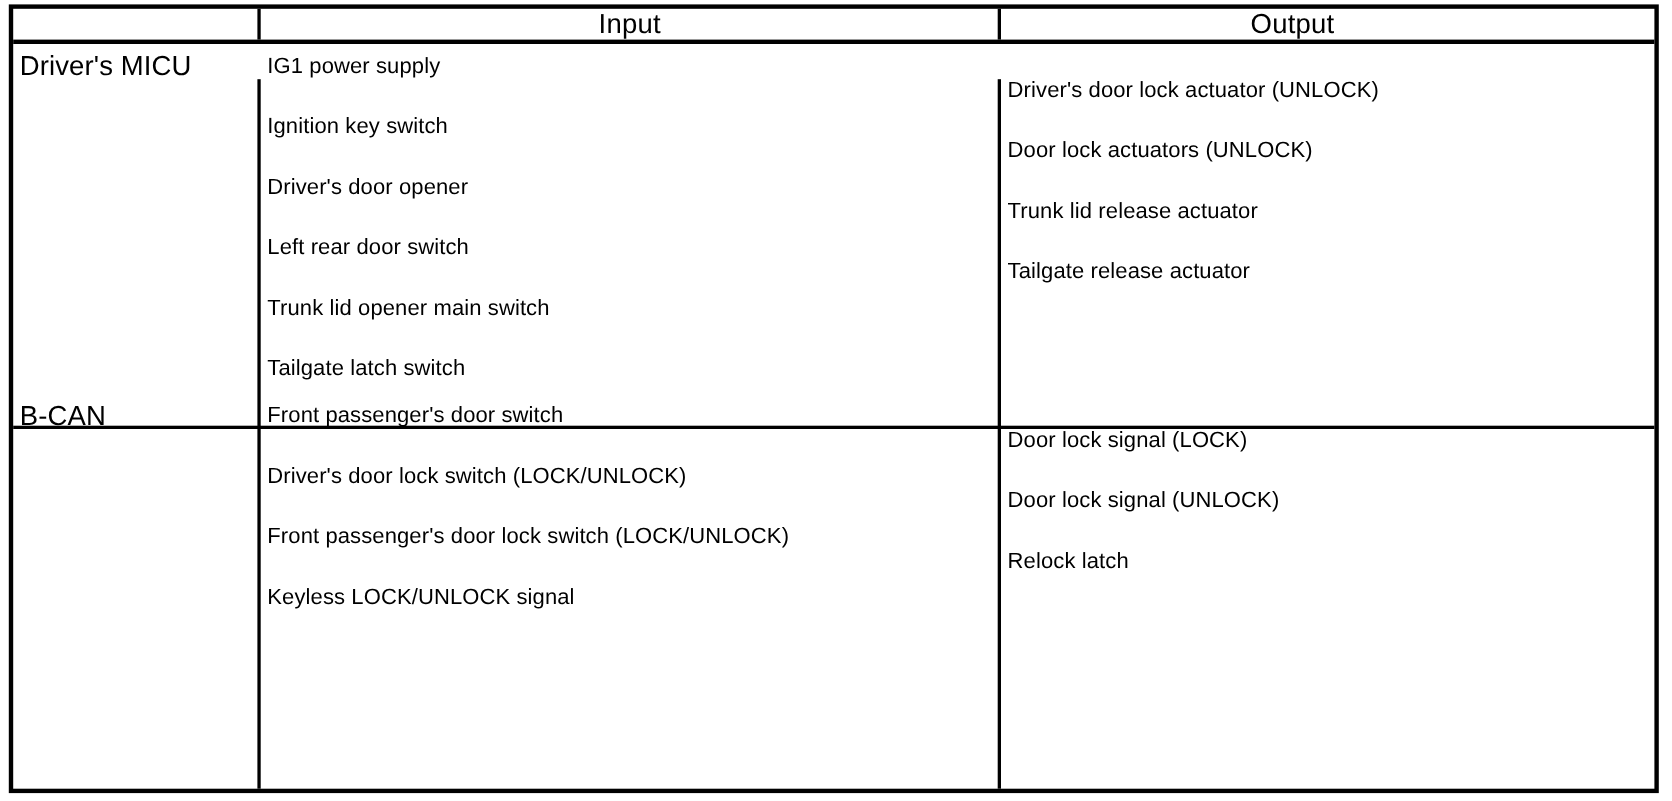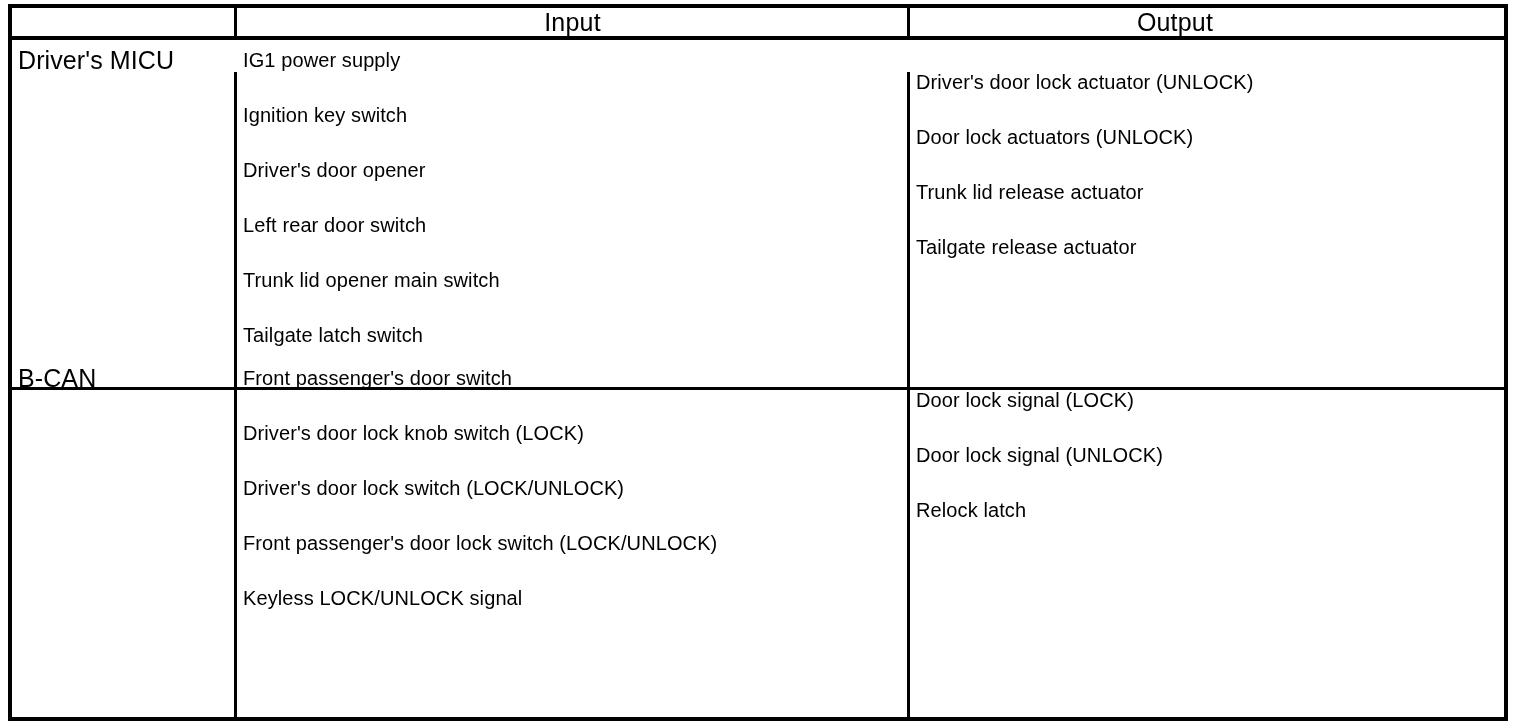--- a/index.html
+++ b/index.html
@@ -182,21 +182,20 @@
 
       <div class="section s1">
         <div class="cell c-name">
           <div class="cell-pad">
             <div class="name-line">B-CAN</div>
           </div>
         </div>
         <div class="cell c-in">
           <div class="cell-pad">
             <div class="line">Front passenger's door switch</div>
-            <div class="line">Driver's door lock knob switch (LOCK)</div>
             <div class="line">Driver's door lock switch (LOCK/UNLOCK)</div>
             <div class="line">Front passenger's door lock switch (LOCK/UNLOCK)</div>
             <div class="line">Keyless LOCK/UNLOCK signal</div>
           </div>
         </div>
         <div class="cell c-out">
           <div class="cell-pad">
             <div class="line">Door lock signal (LOCK)</div>
             <div class="line">Door lock signal (UNLOCK)</div>
             <div class="line">Relock latch</div>

